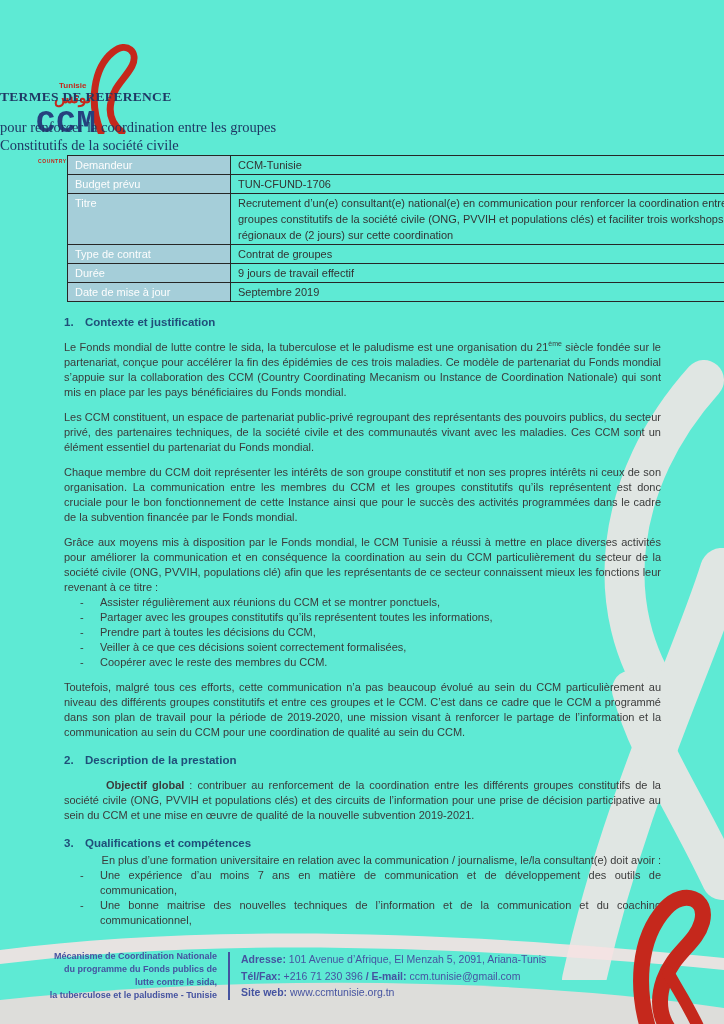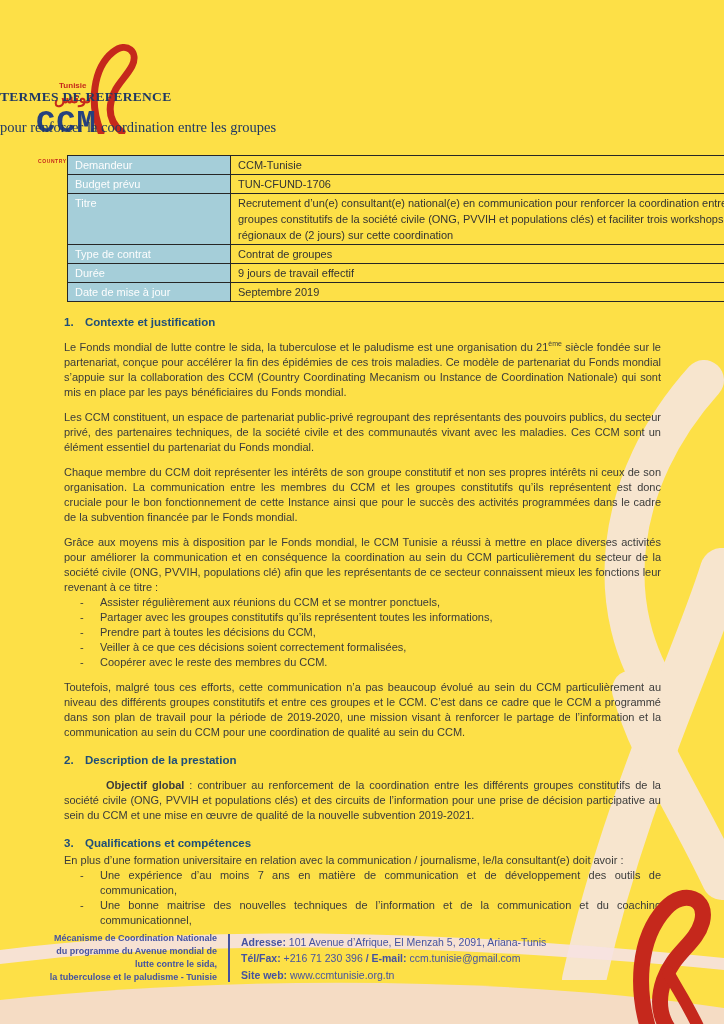--- a/index.html
+++ b/index.html
@@ -1,18 +1,18 @@
 <!DOCTYPE html>
 <html lang="fr"><head>
 <meta charset="utf-8">
 <style>
   html,body{margin:0;padding:0;background:#888;}
   .page{
     position:relative;width:724px;height:1024px;margin:0 auto;
-    background:#fde047;overflow:hidden;
+    background:#5eead4;overflow:hidden;
     font-family:"Liberation Sans",sans-serif;color:#3b3b3b;
   }
   
   .wm, .swoosh, .br-ribbon, .logo-ribbon{position:absolute;pointer-events:none;}
   .wm{right:0;top:360px;z-index:0;}
   .swoosh{left:0;bottom:0;z-index:0;}
   .br-ribbon{right:-8px;bottom:-16px;z-index:3;}
   
   .logo{position:absolute;left:36px;top:42px;width:130px;height:130px;z-index:1;}
   .logo-ribbon{right:22px;top:0;}
@@ -34,28 +34,28 @@
   table.info{border-collapse:collapse;margin-left:3px;width:696px;table-layout:fixed;}
   table.info td{
     border:1px solid #262626;font-size:11px;line-height:16px;
     padding:1px 7px;vertical-align:top;
   }
   td.lbl{width:148px;background:#a5ced9;color:#fdfdfd;}
   td.val{color:#333;margin-left:8px;}
   .sec-h{display:flex;margin:12px 0 0;font-weight:bold;font-size:11.5px;color:#1f4e79;line-height:16px;}
   .sec-h .h-num{width:21px;flex:none;}
   .content p{font-size:11px;line-height:15px;text-align:justify;margin:10px 0 0;}
-  .content p.tight{margin-top:2px;text-align:left;}
+  .content p.tight{margin-top:2px;text-align:right;}
   sup{font-size:7px;line-height:0;}
   .bullet{display:flex;font-size:11px;line-height:15px;}
   .bullet .dash{flex:none;width:20px;margin-left:16px;}
   .bullet .txt{flex:1;text-align:justify;}
   .lead{font-weight:bold;margin-left:42px;}
   
-  .footer{position:absolute;left:30px;right:30px;bottom:40px;display:flex;align-items:flex-end;z-index:2;}
+  .footer{position:absolute;left:30px;right:30px;bottom:22px;display:flex;align-items:center;z-index:2;}
   .f-left{width:187px;text-align:right;font-size:9px;font-weight:bold;color:#4553a0;line-height:1.45;}
   .f-div{align-self:stretch;border-left:2px solid #4553a0;margin:2px 11px;}
   .f-right{font-size:10.5px;color:#4553a0;line-height:1.6;white-space:nowrap;}
   .f-label{font-weight:bold;}
 </style>
 </head>
 <body>
 
 <div class="page">
 
@@ -81,20 +81,21 @@
       <span class="ar">تونس</span>
     </div>
     <div class="logo-acronym">CCM</div>
     <div class="logo-tagline">COUNTRY CO</div>
   </div>
 
   <div class="title-block">
     <div class="doc-title">TERMES DE REFERENCE</div>
     <div class="doc-sub">
       <div>pour renforcer la coordination entre les groupes</div>
+      <div>Constitutifs de la société civile</div>
     </div>
   </div>
 
   <div class="content">
 
     <table class="info">
       <tbody>
         <tr>
           <td class="lbl">Demandeur</td>
           <td class="val">CCM-Tunisie</td>
@@ -169,21 +170,21 @@
       </div>
     <div class="bullet">
         <span class="dash">-</span>
         <span class="txt">Une bonne maitrise des nouvelles techniques de l’information et de la communication et du coaching communicationnel,</span>
       </div>
   </div>
 
   <div class="footer">
     <div class="f-left">
       <div>Mécanisme de Coordination Nationale</div>
-      <div>du programme du Avenue mondial de</div>
+      <div>du programme du Fonds publics de</div>
       <div>lutte contre le sida,</div>
       <div>la tuberculose et le paludisme - Tunisie</div>
     </div>
     <div class="f-div"></div>
     <div class="f-right">
       <div><span class="f-label">Adresse:</span><span> 101 Avenue d’Afrique, El Menzah 5, 2091, Ariana-Tunis</span></div>
       <div><span class="f-label">Tél/Fax:</span><span> +216 71 230 396 </span><span class="f-label">/</span><span class="f-label"> E-mail:</span><span> ccm.tunisie@gmail.com</span></div>
       <div><span class="f-label">Site web:</span><span> www.ccmtunisie.org.tn</span></div>
     </div>
   </div>

